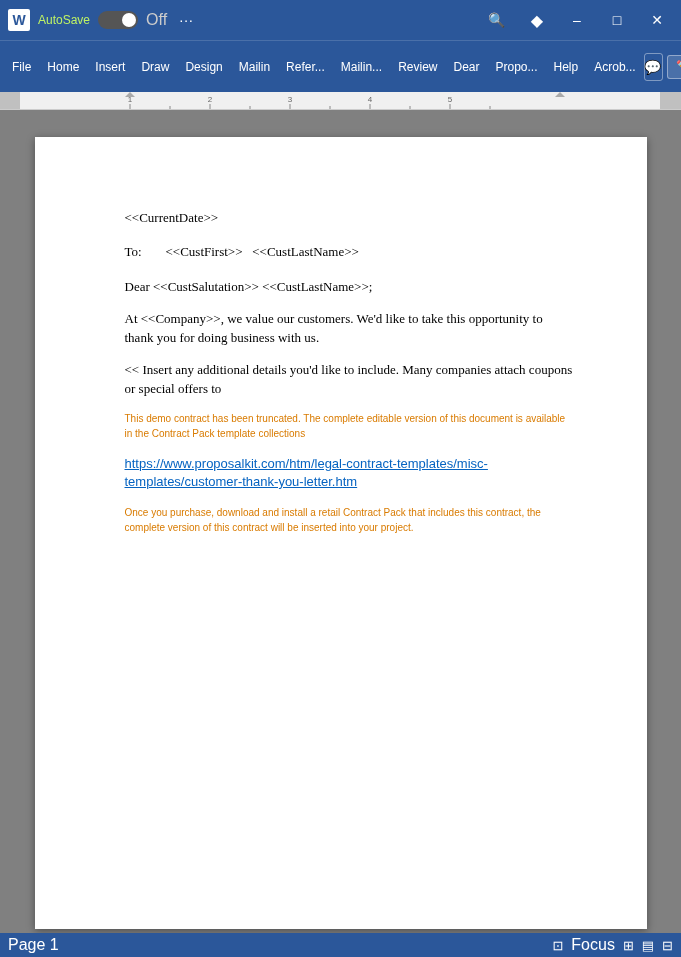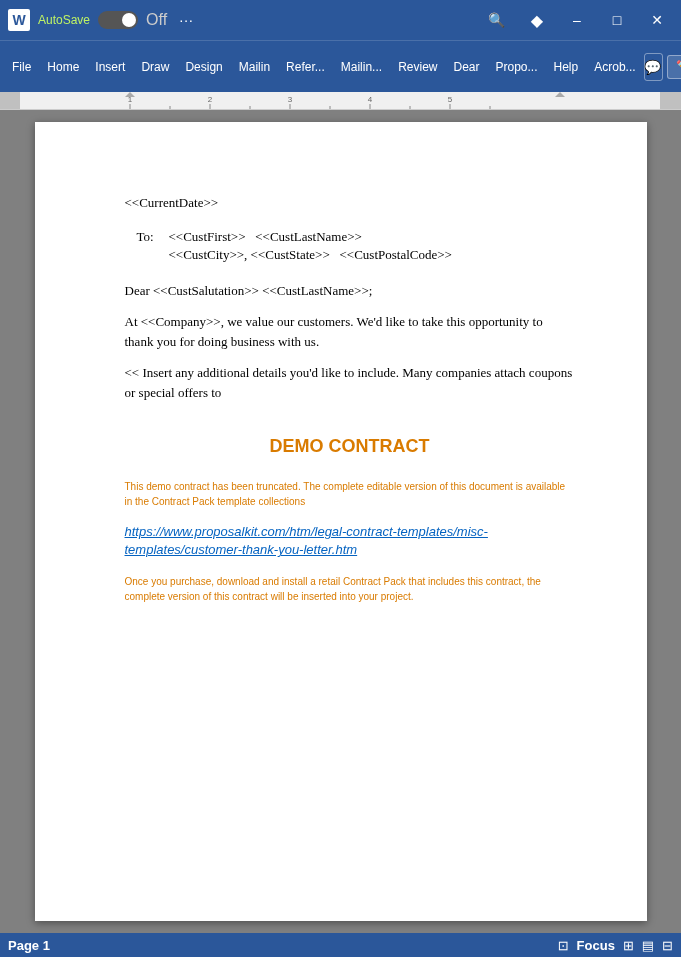--- a/index.html
+++ b/index.html
@@ -91,22 +91,23 @@
     }
     .ruler-svg { width: 100%; height: 100%; }
 
     
     .doc-area {
       flex: 1;
       background: #808080;
       overflow-y: auto;
       display: flex;
       justify-content: center;
-      padding: 12px 0;
+      padding: 4px 0;
       position: relative;
+      align-items: flex-end;
     }
     .doc-area::-webkit-scrollbar { width: 14px; }
     .doc-area::-webkit-scrollbar-track { background: #808080; }
     .doc-area::-webkit-scrollbar-thumb { background: #aaa; border-radius: 2px; }
 
     
     .page {
       width: 612px;
       min-height: 792px;
       background: #fff;
@@ -136,34 +137,33 @@
       line-height: 1.5;
       margin-bottom: 14px;
     }
     .demo-link {
       color: #0563c1;
       font-family: Arial, sans-serif;
       font-size: 13px;
       text-decoration: underline;
       display: block;
       margin-bottom: 14px;
-      font-style: italic;
     }
 
     
     .status-bar {
       height: 24px;
       background: #2b579a;
       display: flex;
       align-items: center;
       padding: 0 8px;
       flex-shrink: 0;
       gap: 16px;
     }
-    .status-item { color: #fff; font-size: 13px; font-weight: bold; }
+    .status-item { color: #fff; font-size: 16px; }
     .status-icon { color: #fff; font-size: 13px; cursor: pointer; }
     .status-spacer { flex: 1; }
     .status-icons { display: flex; gap: 8px; align-items: center; }
   </style>
 </head>
 <body>
 
 <div class="title-bar">
   <div class="word-icon">
     <span>W</span>
@@ -235,52 +235,45 @@
 
 <div class="doc-area">
   <div class="page">
 
     <div class="doc-line">
       <span class="field">&lt;&lt;CurrentDate&gt;&gt;</span>
     </div>
 
     <div style="margin-bottom: 16px;"></div>
 
-    <div style="display: flex; gap: 4px; margin-left: 12px;">
+    <div style="display: flex; gap: 13px;">
       <span style="min-width: 28px;">To:</span>
       <div>
         <div>
           <span class="field">&lt;&lt;CustFirst&gt;&gt;</span>
           &nbsp;
           <span class="field">&lt;&lt;CustLastName&gt;&gt;</span>
         </div>
-        <div>
-          <span class="field">&lt;&lt;CustCity&gt;&gt;</span>,
-          <span class="field">&lt;&lt;CustState&gt;&gt;</span>
-          &nbsp;
-          <span class="field">&lt;&lt;CustPostalCode&gt;&gt;</span>
-        </div>
       </div>
     </div>
 
     <div style="margin-bottom: 16px;"></div>
 
     <div class="doc-para">
       <span>Dear &lt;&lt;CustSalutation&gt;&gt; &lt;&lt;CustLastName&gt;&gt;;</span>
     </div>
 
     <div class="doc-para">
       <span>At &lt;&lt;Company&gt;&gt;, we value our customers. We'd like to take this opportunity to thank you for doing business with us.</span>
     </div>
 
     <div class="doc-para">
       <span>&lt;&lt; Insert any additional details you'd like to include. Many companies attach coupons or special offers to</span>
     </div>
 
-    <div class="demo-title">DEMO CONTRACT</div>
 
     <div class="demo-text">This demo contract has been truncated. The complete editable version of this document is available in the Contract Pack template collections</div>
 
     <a class="demo-link">https://www.proposalkit.com/htm/legal-contract-templates/misc-templates/customer-thank-you-letter.htm</a>
 
     <div class="demo-text">Once you purchase, download and install a retail Contract Pack that includes this contract, the complete version of this contract will be inserted into your project.</div>
 
   </div>
 </div>
 

